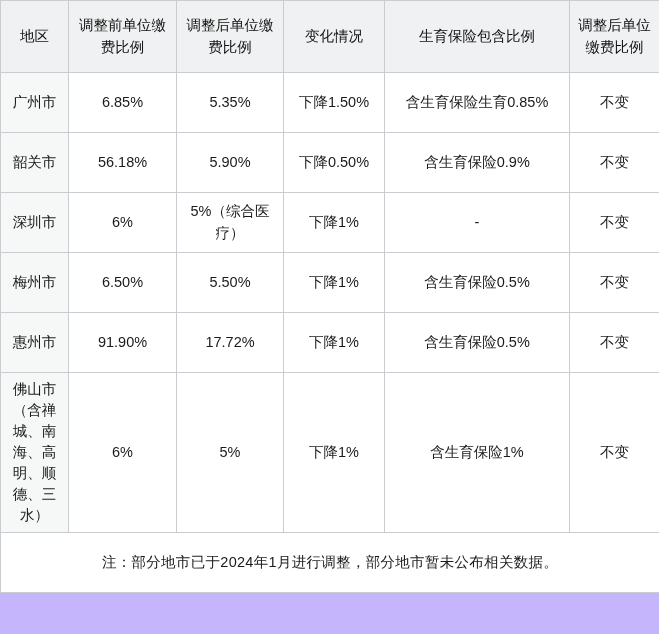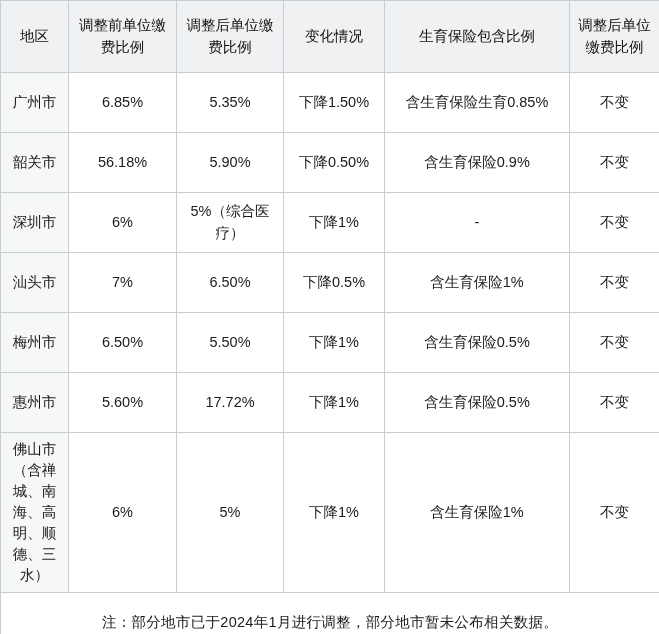--- a/index.html
+++ b/index.html
@@ -135,38 +135,30 @@
       </tr>
       <tr>
         <td class="region-cell">深圳市</td>
         <td>6%</td>
         <td class="shenzhen-adj">5%（综合医疗）</td>
         <td class="left-pad">下降1%</td>
         <td class="dash">-</td>
         <td>不变</td>
       </tr>
       <tr>
-        <td class="region-cell">汕头市</td>
-        <td>7%</td>
-        <td>6.50%</td>
-        <td class="left-pad">下降0.5%</td>
-        <td>含生育保险1%</td>
-        <td>不变</td>
-      </tr>
-      <tr>
         <td class="region-cell">梅州市</td>
         <td>6.50%</td>
         <td>5.50%</td>
         <td class="left-pad">下降1%</td>
         <td>含生育保险0.5%</td>
         <td>不变</td>
       </tr>
       <tr>
         <td class="region-cell">惠州市</td>
-        <td>5.60%</td>
+        <td>91.90%</td>
         <td>17.72%</td>
         <td class="left-pad">下降1%</td>
         <td>含生育保险0.5%</td>
         <td>不变</td>
       </tr>
       <tr class="tall">
         <td class="region-cell foshan-region">佛山市（含禅城、南海、高明、顺德、三水）</td>
         <td>6%</td>
         <td>5%</td>
         <td class="left-pad">下降1%</td>

